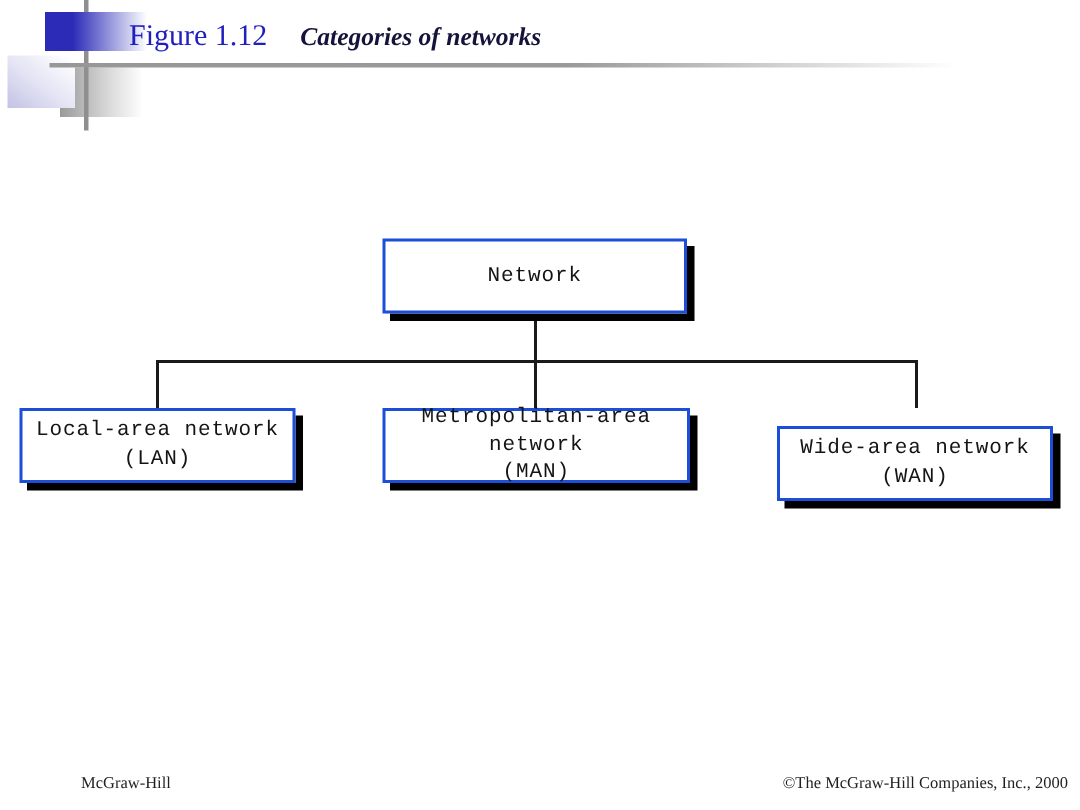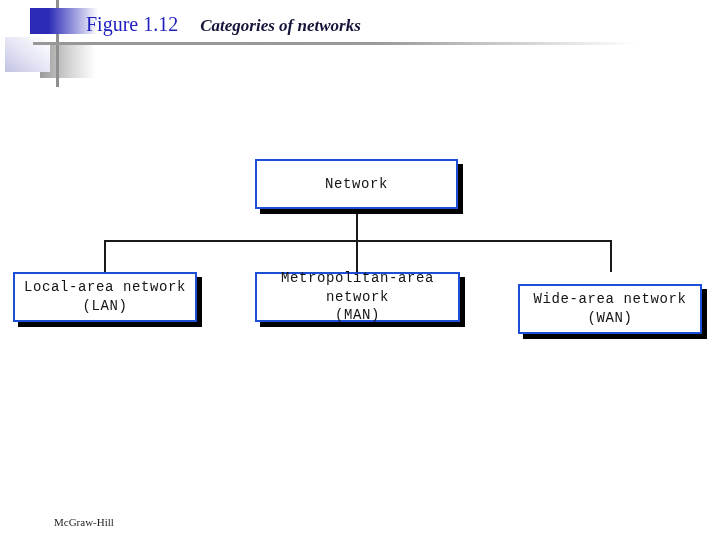--- a/index.html
+++ b/index.html
@@ -138,14 +138,15 @@
     <span>Local-area network</span>
     <span>(LAN)</span>
   </div>
 
   <div class="node-box node-wan">
     <span>Wide-area network</span>
     <span>(WAN)</span>
   </div>
 
   <div class="footer-left">McGraw-Hill</div>
+  <div class="footer-right">©The McGraw-Hill Companies, Inc., 2000</div>
 
 </div>
 
 </body></html>

